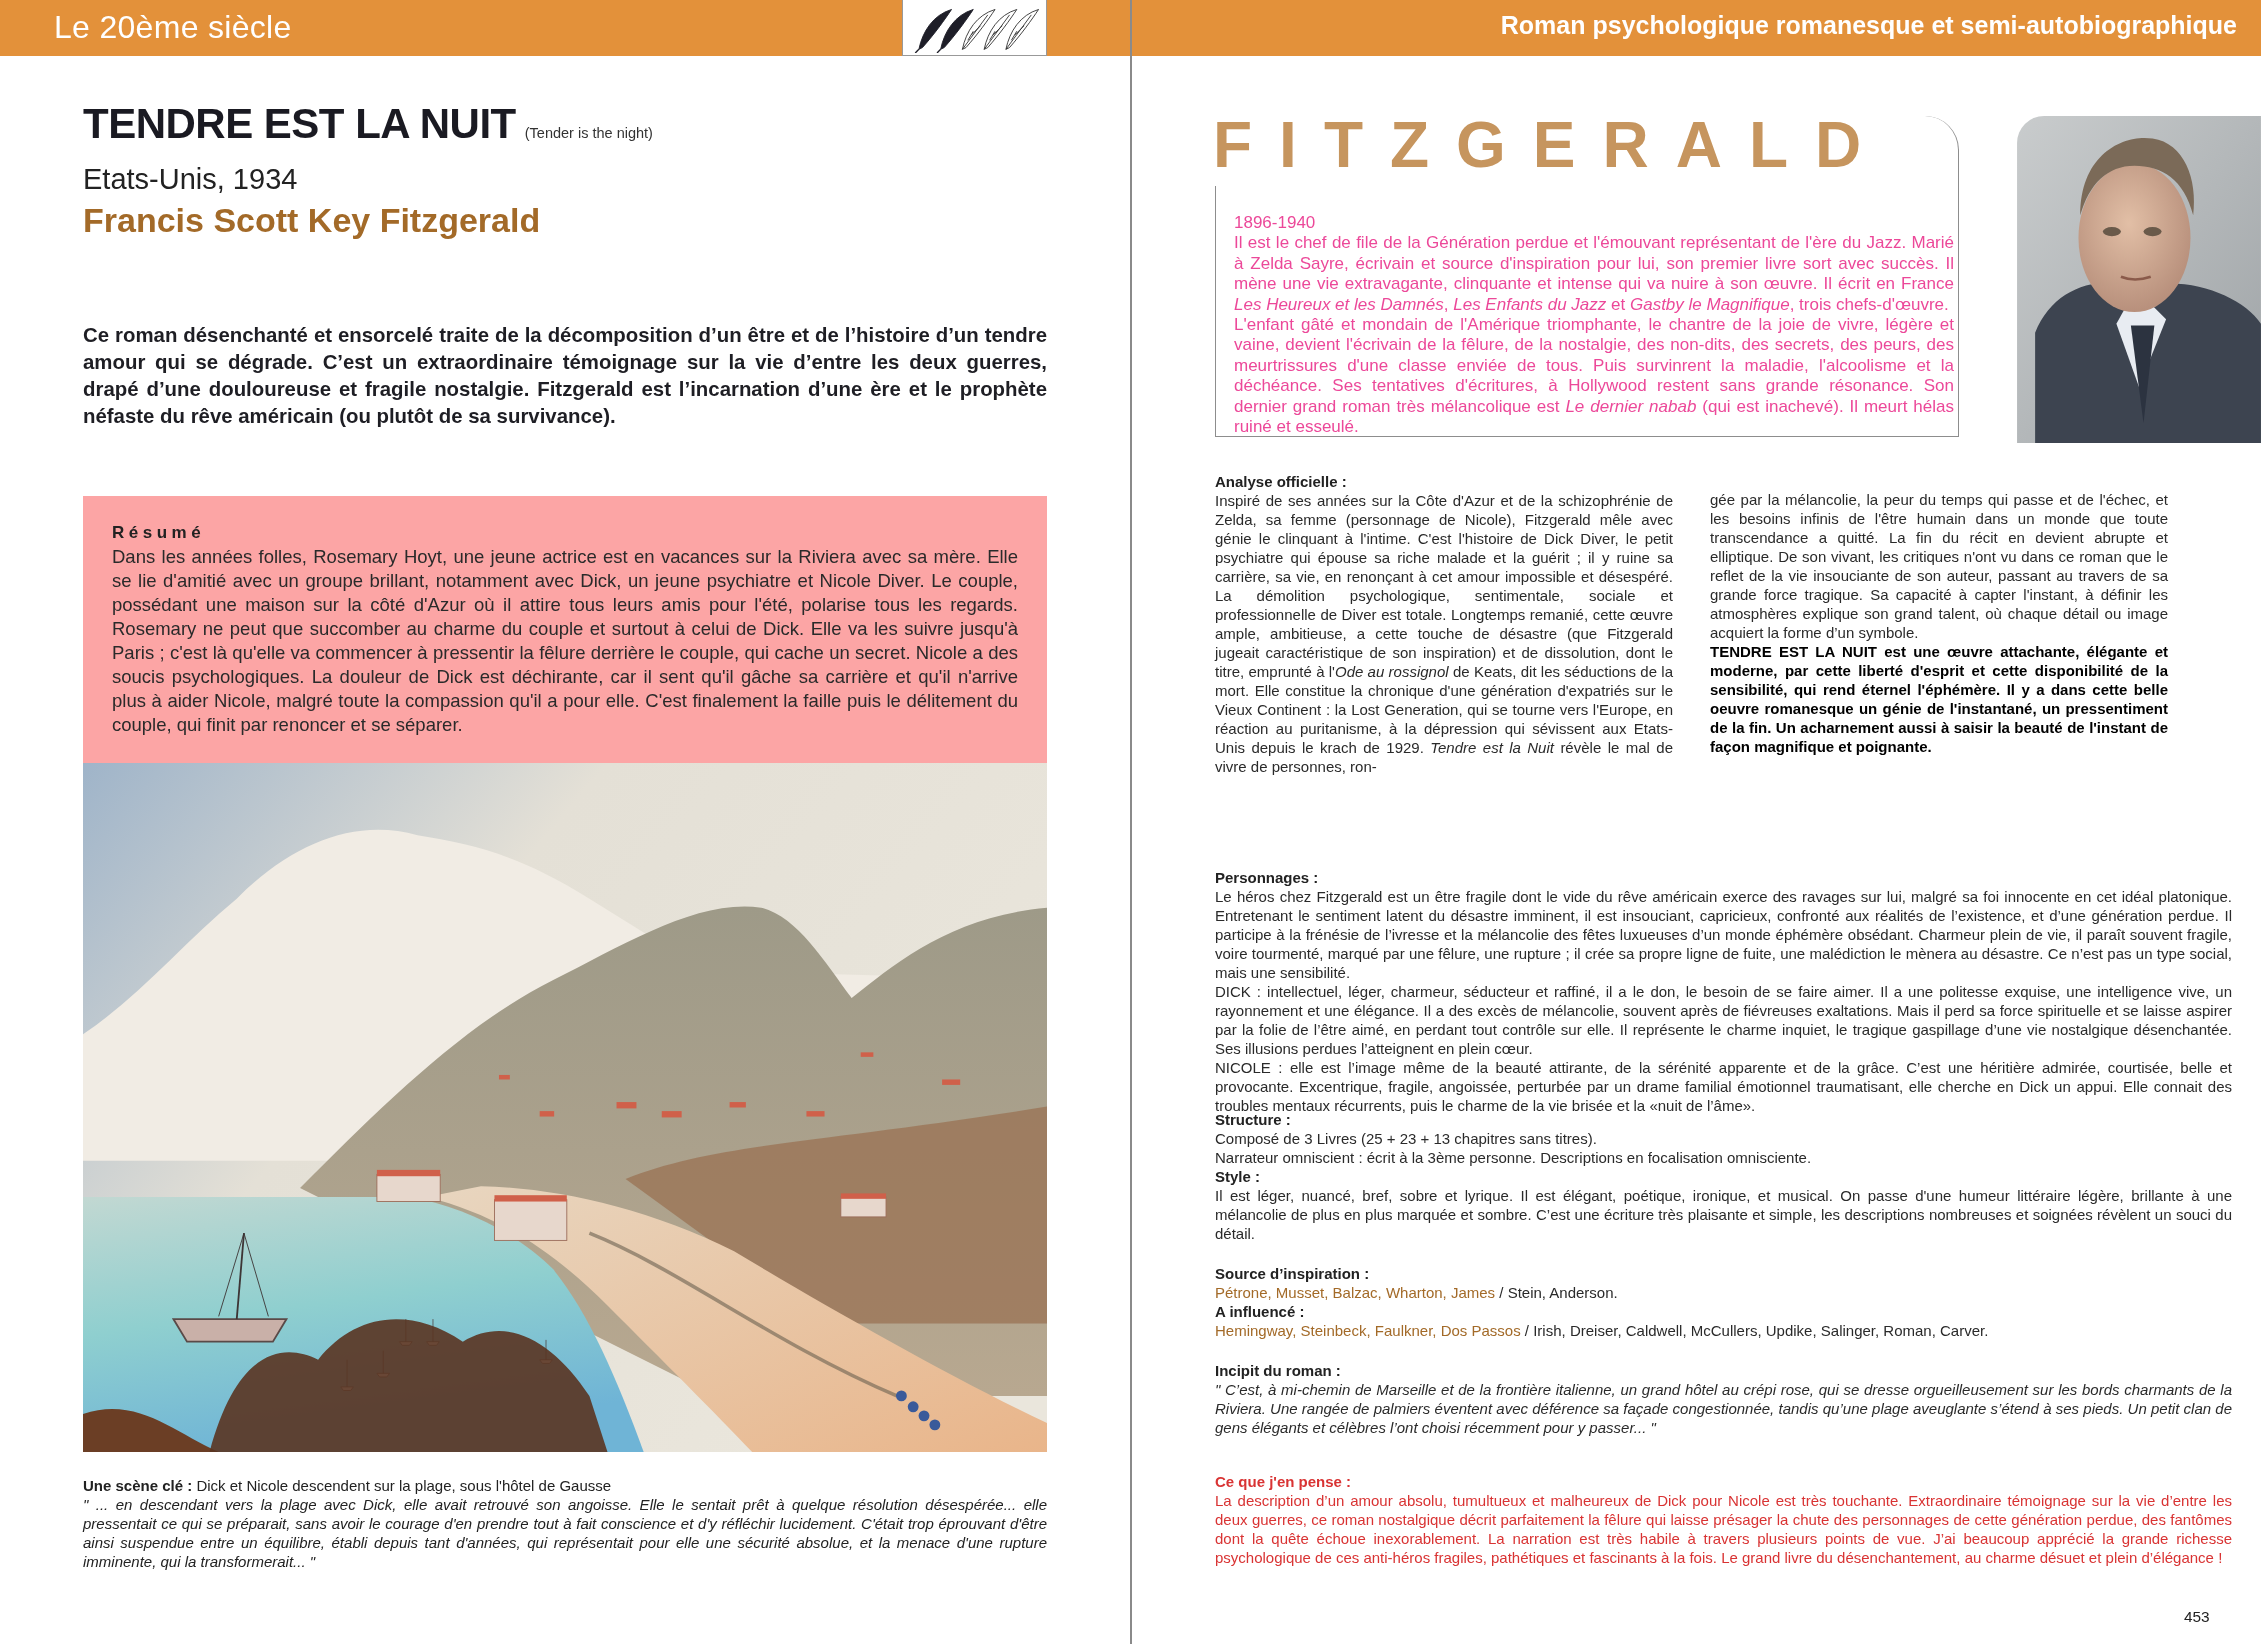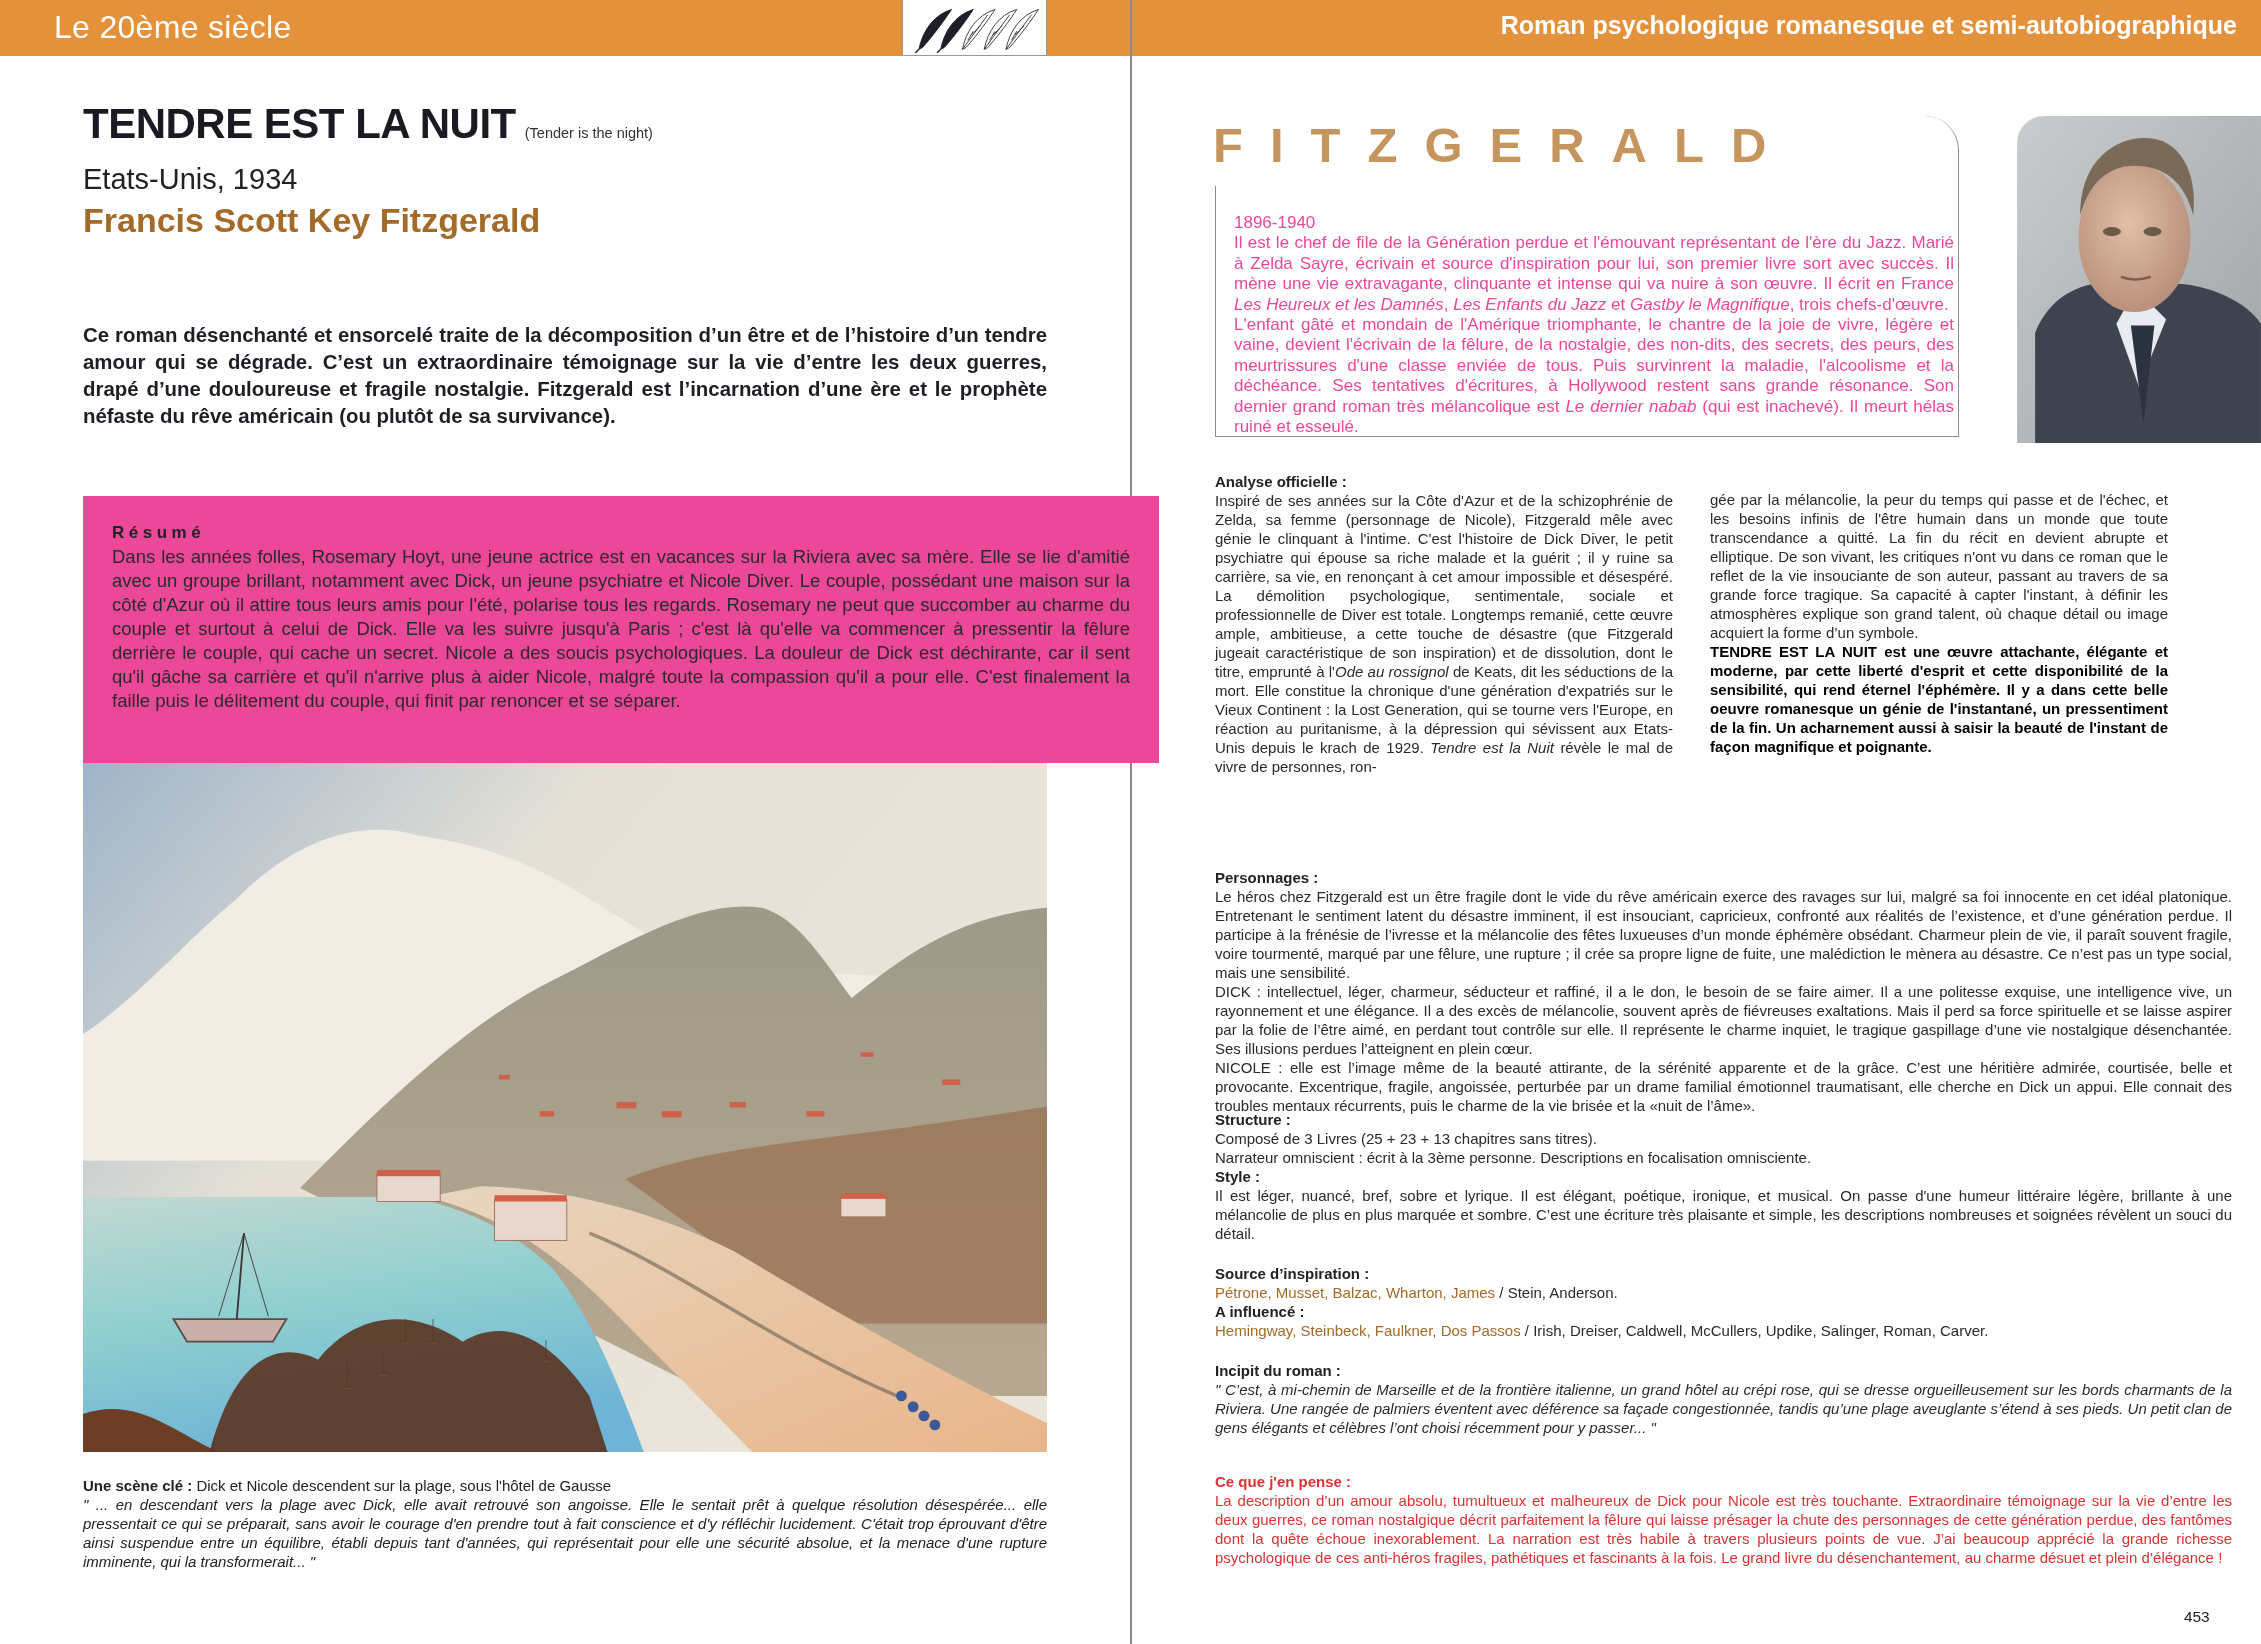--- a/index.html
+++ b/index.html
@@ -14,36 +14,36 @@
 
   .page-divider { position: absolute; left: 1130px; top: 0; width: 1.8px; height: 1645px; background: #8a8a8a; }
 
   
   .book-title { position: absolute; left: 83px; top: 100px; font-size: 42px; font-weight: bold; color: #1a1a22; letter-spacing: -0.5px; white-space: nowrap; }
   .book-title-en { font-size: 14.5px; font-weight: normal; margin-left: 9px; color: #333; letter-spacing: 0; }
   .country-year { position: absolute; left: 83px; top: 163px; font-size: 29px; color: #222; }
   .author-name { position: absolute; left: 83px; top: 201px; font-size: 34px; font-weight: bold; color: #a36a28; }
   .intro { position: absolute; left: 83px; top: 322px; width: 964px; font-size: 20.4px; font-weight: bold; line-height: 27px; text-align: justify; color: #1e1e24; }
 
-  .summary-box { position: absolute; left: 83px; top: 496px; width: 1076px; height: 267px; background: #ec4899; padding: 27px 29px 0 29px; }
+  .summary-box { position: absolute; left: 83px; top: 496px; width: 964px; height: 267px; background: #fca5a5; padding: 27px 29px 0 29px; }
   .summary-title { font-size: 17px; font-weight: bold; letter-spacing: 4.5px; color: #222; }
   .summary-text { font-size: 18.5px; line-height: 24px; text-align: justify; color: #2a2a2a; margin-top: 1.8px; }
 
   .painting { position: absolute; left: 83px; top: 763px; width: 964px; height: 689px; overflow: hidden; }
 
   .key-scene { position: absolute; left: 83px; top: 1476px; width: 964px; font-size: 15px; line-height: 19px; color: #222; }
   .key-scene-label { font-weight: bold; }
   .key-scene-quote { font-style: italic; text-align: justify; }
 
   .page-num-left { position: absolute; left: 54px; top: 1672px; font-size: 15.4px; color: #222; text-align: right; }
   .page-num-right { position: absolute; left: 2184px; top: 1608px; font-size: 15.4px; color: #222; }
 
   
   .bio-box { position: absolute; left: 1215px; top: 116px; width: 744px; height: 321px; border: 1.8px solid #8d8d8d; border-top: none; border-radius: 0 34px 0 0; border-left-width: 0.9px; }
-  .bio-name { position: absolute; left: 1213px; top: 105px; font-size: 49px; font-weight: bold; color: #c6955e; letter-spacing: 27px; background: #fff; padding-right: 11px; line-height: 81px; }
+  .bio-name { position: absolute; left: 1213px; top: 105px; font-size: 64px; font-weight: bold; color: #c6955e; letter-spacing: 27px; background: #fff; padding-right: 11px; line-height: 81px; }
   .bio-text { position: absolute; left: 1227px; top: 213px; width: 720px; font-size: 17px; line-height: 20.4px; color: #ec4899; text-align: justify; margin-left: 7px; }
   .bio-years { display: block; }
   .bio-text em { font-style: italic; }
   .portrait { position: absolute; left: 2017px; top: 116px; width: 244px; height: 327px; border-radius: 27px 0 0 0; overflow: hidden; }
 
   .col { position: absolute; font-size: 15px; line-height: 19px; color: #2a2a2a; text-align: justify; }
   .col-left { left: 1215px; top: 472px; width: 458px; }
   .col-right { left: 1710px; top: 490px; width: 458px; }
   .sec-title { font-weight: bold; color: #222; }
   .highlight-brown { color: #000000; font-weight: bold; }

